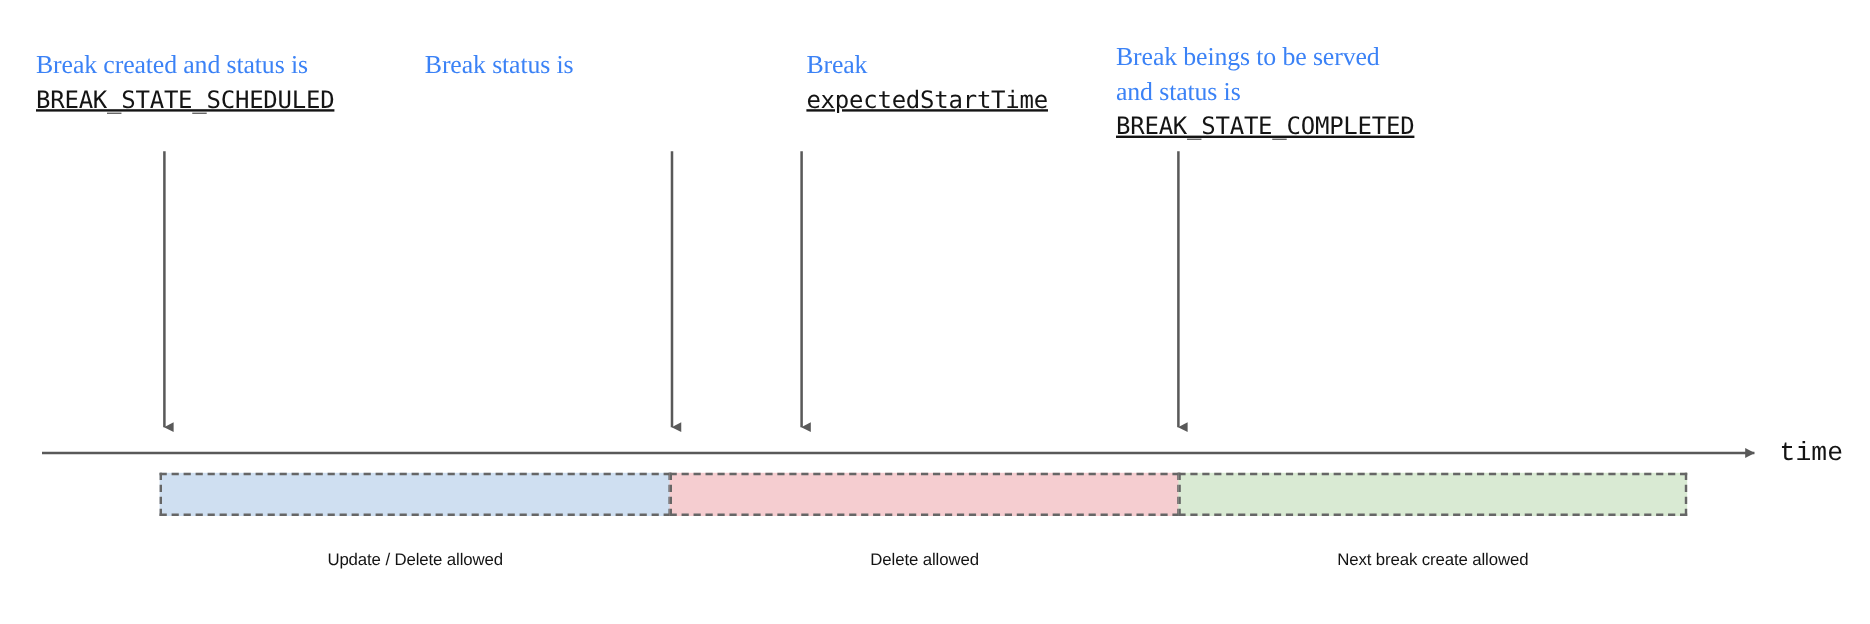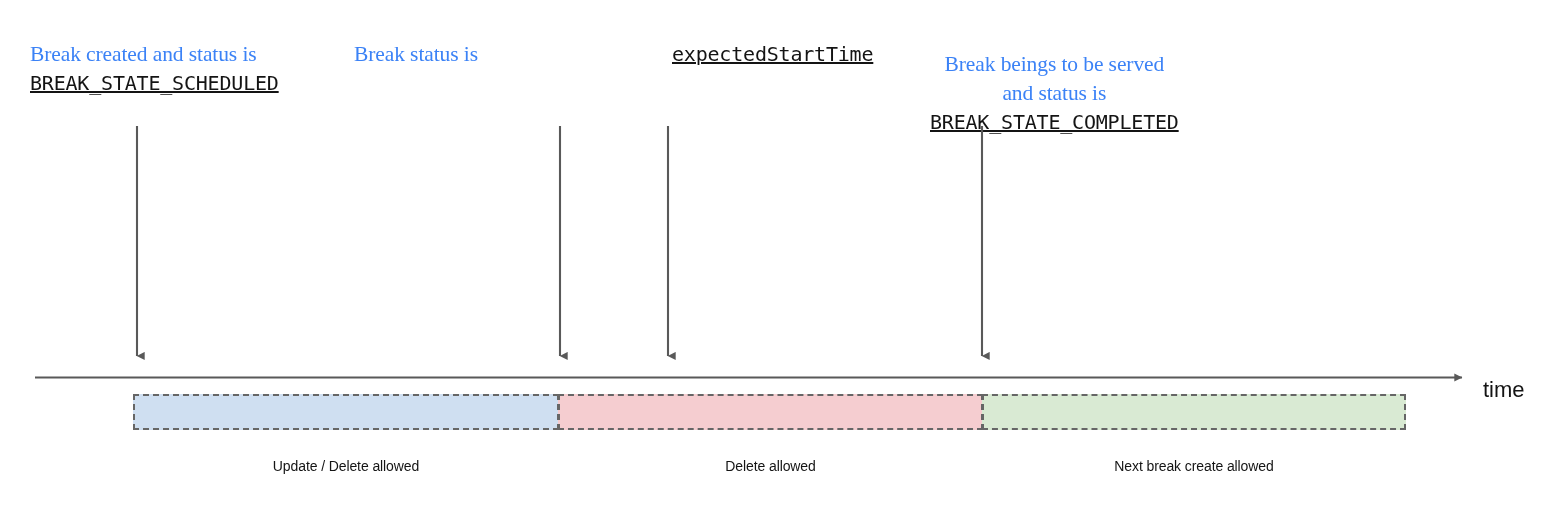--- a/index.html
+++ b/index.html
@@ -38,21 +38,21 @@
     font-size: 20px;
     letter-spacing: -0.2px;
     color: #141414;
     display: block;
     text-decoration: underline;
   }
 
   #ann-0 { left: 30px;  top: 40px; }
   #ann-1 { left: 354px; top: 40px; }
   #ann-2 { left: 672px; top: 40px; }
-  #ann-3 { left: 930px; top: 50px; text-align: center; }
+  #ann-3 { left: 930px; top: 33px; }
 
   
   #draw {
     position: absolute;
     left: 0;
     top: 0;
     width: 1558px;
     height: 520px;
   }
 
@@ -75,41 +75,41 @@
     letter-spacing: -0.1px;
     color: #141414;
     white-space: nowrap;
   }
 
   
   #axis-label {
     position: absolute;
     left: 1483px;
     top: 365px;
-    font-family: Liberation Sans, sans-serif;
+    font-family: Liberation Mono, monospace;
     font-size: 22px;
     color: #141414;
-    margin-top: 12px;
   }
 </style>
 </head>
 <body>
 
 <div id="stage">
 
   <div class="annotation" id="ann-0">
     <span class="plain">Break created and status is</span>
     <span class="mono">BREAK_STATE_SCHEDULED</span>
   </div>
 
   <div class="annotation" id="ann-1">
     <span class="plain">Break status is</span>
   </div>
 
   <div class="annotation" id="ann-2">
+    <span class="plain">Break</span>
     <span class="mono">expectedStartTime</span>
   </div>
 
   <div class="annotation" id="ann-3">
     <span class="plain">Break beings to be served</span>
     <span class="plain">and status is</span>
     <span class="mono">BREAK_STATE_COMPLETED</span>
   </div>
 
   <svg id="draw" viewBox="0 0 1558 520">

